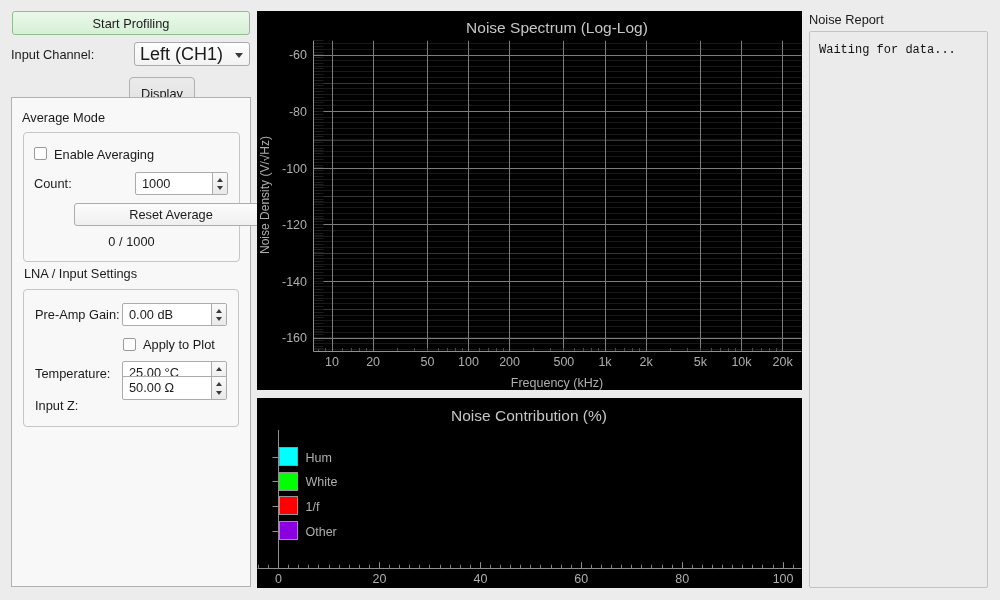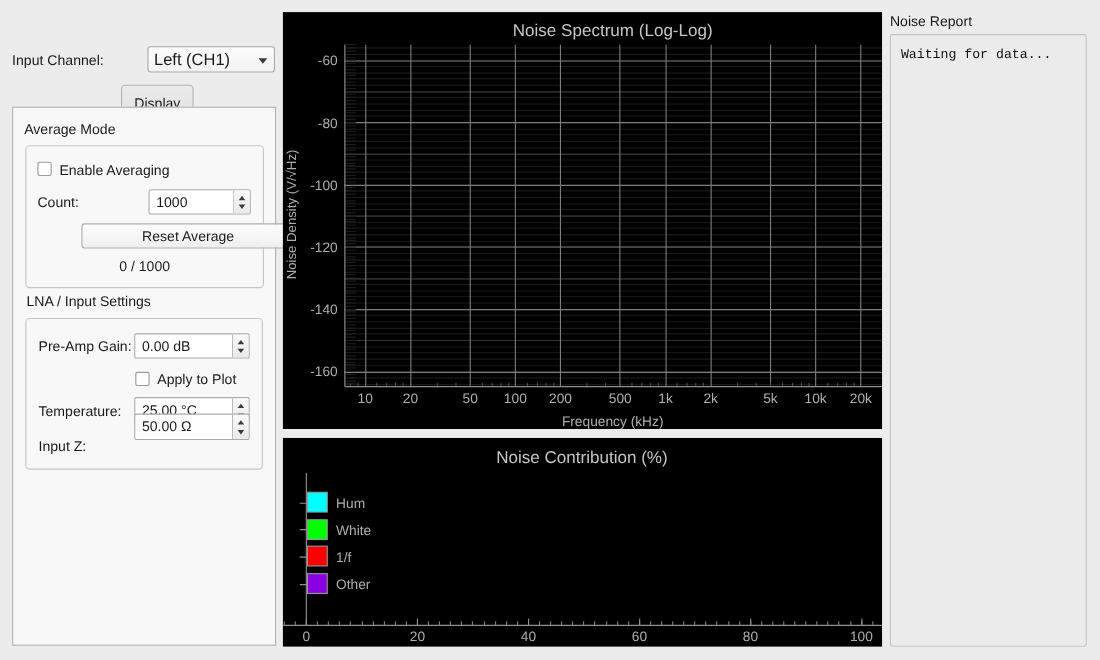--- a/index.html
+++ b/index.html
@@ -1,20 +1,20 @@
 <!DOCTYPE html>
 <html><head><meta charset="utf-8"><style>
 *{margin:0;padding:0;box-sizing:border-box;}
 html,body{width:1000px;height:600px;background:#ececec;font-family:"Liberation Sans",sans-serif;color:#1a1a1a;overflow:hidden;}
 .abs{position:absolute;}
 .btn{border:1px solid #adadad;border-radius:3px;background:linear-gradient(#fcfcfc,#efefef);
      font-size:12.8px;display:flex;align-items:center;justify-content:center;}
 .green{background:linear-gradient(#eaf9ea,#d6efd6);border:1px solid #93bc93;}
 .combo{border:1px solid #ababab;border-radius:3px;background:linear-gradient(#fdfdfd,#f2f2f2);
-       font-size:15px;display:flex;align-items:center;padding-left:5px;text-align:right;}
+       font-size:18px;display:flex;align-items:center;padding-left:5px;text-align:right;}
 .combo .arr{position:absolute;right:6px;top:10px;width:0;height:0;border-left:4.2px solid transparent;
        border-right:4.2px solid transparent;border-top:5.2px solid #3a3a3a;}
 .tab{border:1px solid #b1b1b1;border-radius:4px 4px 0 0;font-size:12.8px;
      display:flex;align-items:center;justify-content:center;}
 .pane{background:#f8f8f8;border:1px solid #b1b1b1;}
 .grp{border:1px solid #c6c6c6;border-radius:4px;}
 .cb{background:#fff;border:1px solid #9a9a9a;border-radius:2px;width:13px;height:13px;}
 .lbl{font-size:12.8px;white-space:nowrap;}
 .spin{border:1px solid #ababab;border-radius:2px;background:#fff;font-size:12.8px;}
 .spin .txt{position:absolute;left:6px;top:3px;}
@@ -22,24 +22,25 @@
      background:linear-gradient(#fafafa,#e9e9e9);border-radius:0 2px 2px 0;}
 .spin .up{position:absolute;left:3.6px;top:4.5px;width:0;height:0;border-left:3.8px solid transparent;
      border-right:3.8px solid transparent;border-bottom:4.8px solid #3a3a3a;}
 .spin .dn{position:absolute;left:3.6px;bottom:4.5px;width:0;height:0;border-left:3.8px solid transparent;
      border-right:3.8px solid transparent;border-top:4.8px solid #3a3a3a;}
 .report{background:#ebebeb;border:1px solid #c3c3c3;border-radius:2px;}
 .mono{font-family:"Liberation Mono",monospace;font-size:12px;color:#111;white-space:pre;}
 </style></head>
 <body>
 <div class="abs" style="left:0;top:0;width:1000px;height:600px;">
+<div class="abs green btn" style="left:12px;top:11px;width:238px;height:24px;">Start Profiling</div>
 <div class="abs lbl" style="left:11px;top:47px;">Input Channel:</div>
 <div class="abs combo" style="left:134px;top:42px;width:116px;height:24px;">Left (CH1)<span class="arr"></span></div>
 
-<div class="abs tab" style="left:110px;top:77px;width:66px;height:32px;background:linear-gradient(#ebebeb,#e0e0e0);">Display</div>
+<div class="abs tab" style="left:129px;top:77px;width:66px;height:32px;background:linear-gradient(#ebebeb,#e0e0e0);">Display</div>
 <div class="abs pane" style="left:11px;top:97px;width:240px;height:490px;"></div>
 
 <div class="abs lbl" style="left:22px;top:110px;">Average Mode</div>
 <div class="abs grp" style="left:23px;top:132px;width:217px;height:130px;"></div>
 <div class="abs cb" style="left:34px;top:147px;"></div>
 <div class="abs lbl" style="left:54px;top:147px;">Enable Averaging</div>
 <div class="abs lbl" style="left:34px;top:176px;">Count:</div>
 <div class="abs spin" style="left:135px;top:172px;width:93px;height:23px;">
   <span class="txt">1000</span>
       <span class="btns">

